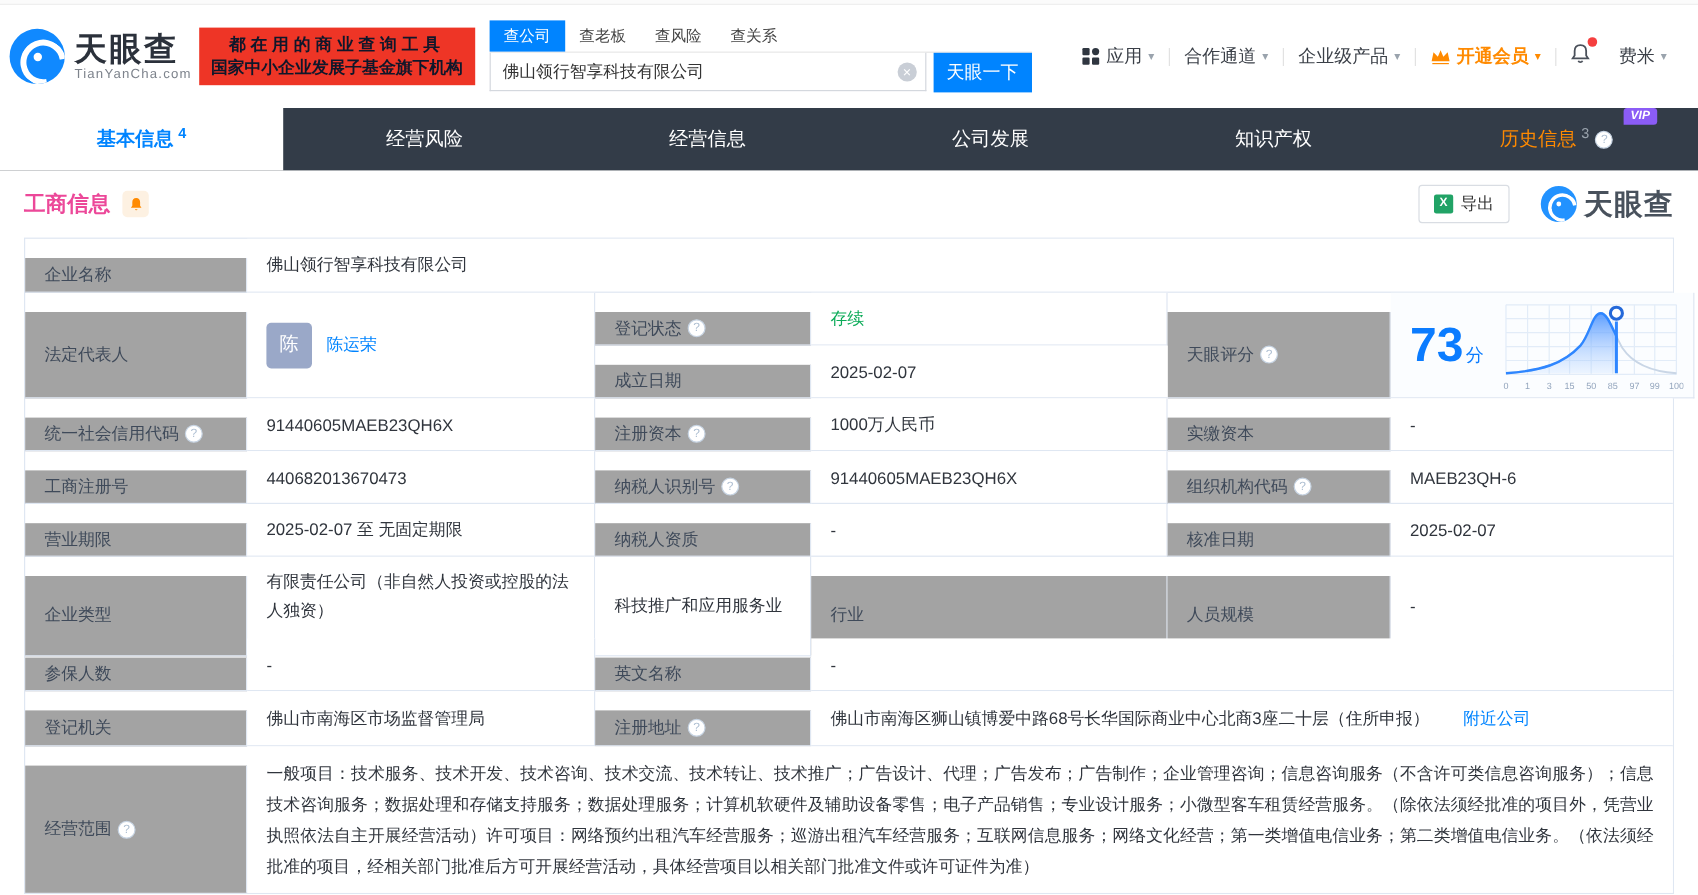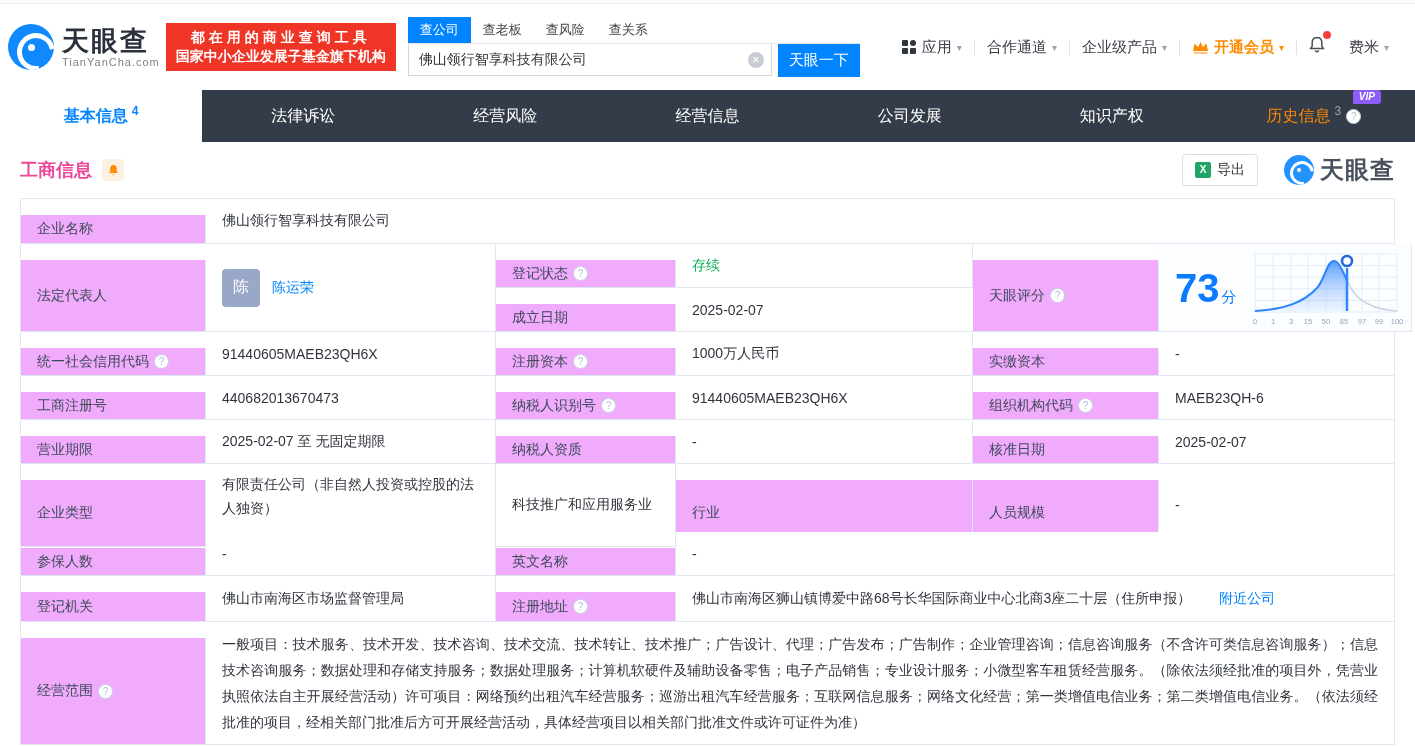--- a/index.html
+++ b/index.html
@@ -9,21 +9,21 @@
 
   
   .hdr { height:87px; display:flex; align-items:center; padding:0 8px; background:#fff; border-top:1px solid #ececec; }
   .logo { display:flex; align-items:center; gap:8px; min-width:150px; }
   .logo-icon { width:46px; height:46px; border-radius:50%; background:#1089ff; position:relative; overflow:hidden; flex:none;}
   .logo-icon::before{content:""; position:absolute; left:9px; top:9px; width:28px; height:28px; border:5px solid #fff; border-radius:50%; border-right-color:transparent; transform:rotate(35deg);}
   .logo-icon::after{content:""; position:absolute; left:20px; top:20px; width:7px; height:7px; background:#fff; border-radius:50%;}
   .logo-txt{ display:flex; flex-direction:column; }
   .logo-name{ font-size:27px; font-weight:bold; color:#2b313b; letter-spacing:2px; line-height:30px;}
   .logo-domain{ font-size:11px; color:#7d838c; letter-spacing:1px; }
-  .promo { margin-left:6px; background:#ee3526; color:#ffffff; padding:5px 10px; text-align:center; flex:none;}
+  .promo { margin-left:6px; background:#ee3526; color:#0f172a; padding:5px 10px; text-align:center; flex:none;}
   .promo div{ font-size:14px; font-weight:bold; line-height:19px; }
   .promo .l1{ letter-spacing:4px; }
   .search { margin-left:12px; width:452px; flex:none; }
   .stabs { display:flex; align-items:flex-end; border-bottom:1px solid #e4e4e4; }
   .stab { font-size:13px; color:#444; padding:4px 12px; cursor:pointer; }
   .stab.on { background:#0084ff; color:#fff; }
   .sbar { display:flex; margin-top:0; }
   .sinput-wrap{ position:relative; flex:1; }
   .sinput { width:100%; height:32px; border:1px solid #d4d8de; border-top:none; padding:0 30px 0 10px; font-size:14px; color:#333; outline:none; font-family:inherit;}
   .clear { position:absolute; right:8px; top:8px; width:16px; height:16px; border-radius:50%; background:#c9ced6; cursor:pointer; text-align:center;}
@@ -66,21 +66,21 @@
   .wm .logo-icon::before{ left:6px; top:6px; width:18px; height:18px; border-width:3.5px;}
   .wm .logo-icon::after{ left:13px; top:13px; width:4px; height:4px;}
   .wm-txt{ font-size:24px; font-weight:bold; color:#39434f; letter-spacing:1px;}
 
   
   .tbl { border:1px solid #dfe7f2; }
   .trow { display:grid; grid-template-columns:185px 290px 180px 297px 186px 1fr; }
   .cell { border-right:1px solid #dfe7f2; border-bottom:1px solid #dfe7f2; font-size:14px; display:flex; align-items:center; padding:0 16px; }
   .trow .cell:last-child { border-right:none; }
   .trow:last-child .cell { border-bottom:none; }
-  .lab { background:#f0abfc; color:#3f4a5a;margin-top:16px; }
+  .lab { background:#a3a3a3; color:#3f4a5a;margin-top:16px; }
   .val { background:#fff; color:#30353d; }
   .h45{ height:45px;} .h44{ height:44px;} .h68{ height:68px;} .h46{ height:46px;}
   .row-rep { grid-template-rows:44px 44px; }
   .span2r { grid-row:span 2; }
   .avatar { width:38px; height:38px; border-radius:4px; background:#9aa8c8; color:#fff; font-size:16px; display:flex; align-items:center; justify-content:center; cursor:pointer; flex:none;}
   .link { color:#0084ff; cursor:pointer; text-decoration:none;}
   .rep-name { margin-left:12px; font-size:14px; }
   .green { color:#0bab58; }
   .score-cell { background:#fbfdff; display:flex; align-items:center; gap:14px; padding:0 8px 0 16px;}
   .score-num { font-size:40px; font-weight:bold; color:#0b7cff; line-height:1;}
@@ -156,23 +156,20 @@
         <span>费米</span>
       </span>
   </div>
 </div>
 
 <div class="tabbar">
   <div class="tab on">
     <span>基本信息</span>
     <span class="cnt">4</span>
   </div>
-  <div class="tab">
-      <span>法律诉讼</span>
-    </div>
   <div class="tab">
       <span>经营风险</span>
     </div>
   <div class="tab">
       <span>经营信息</span>
     </div>
   <div class="tab">
       <span>公司发展</span>
     </div>
   <div class="tab">

